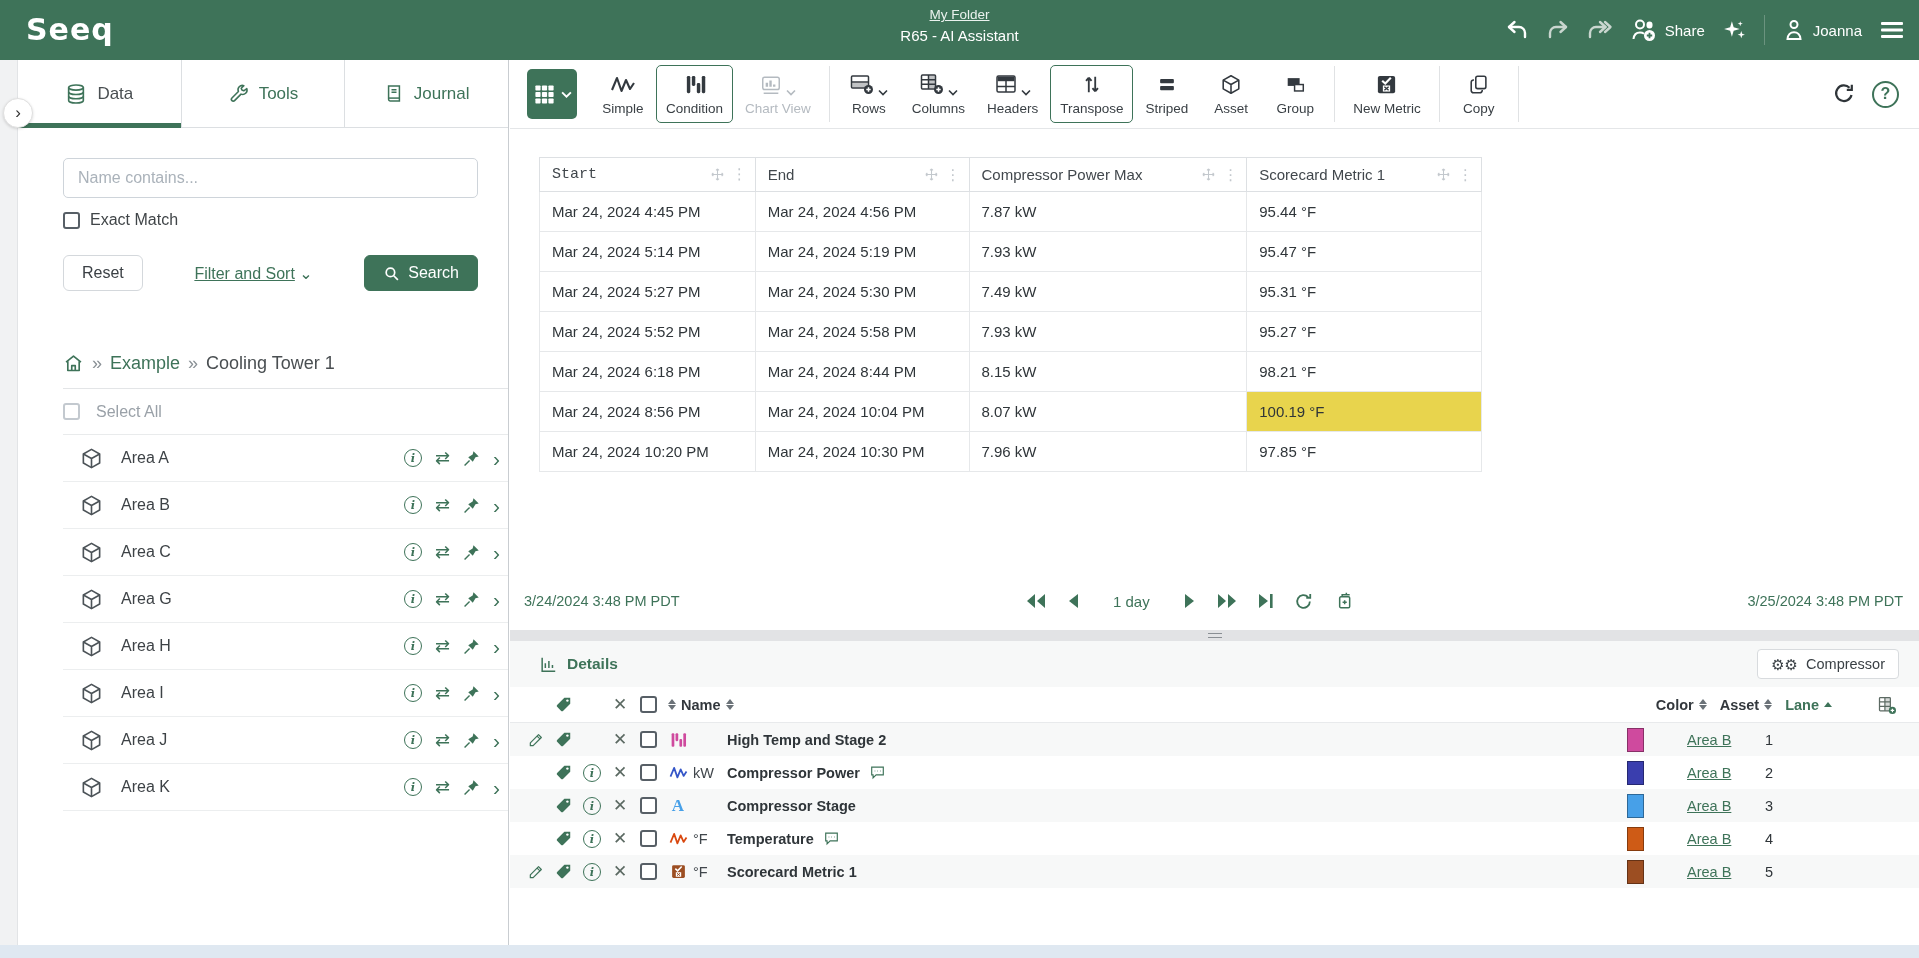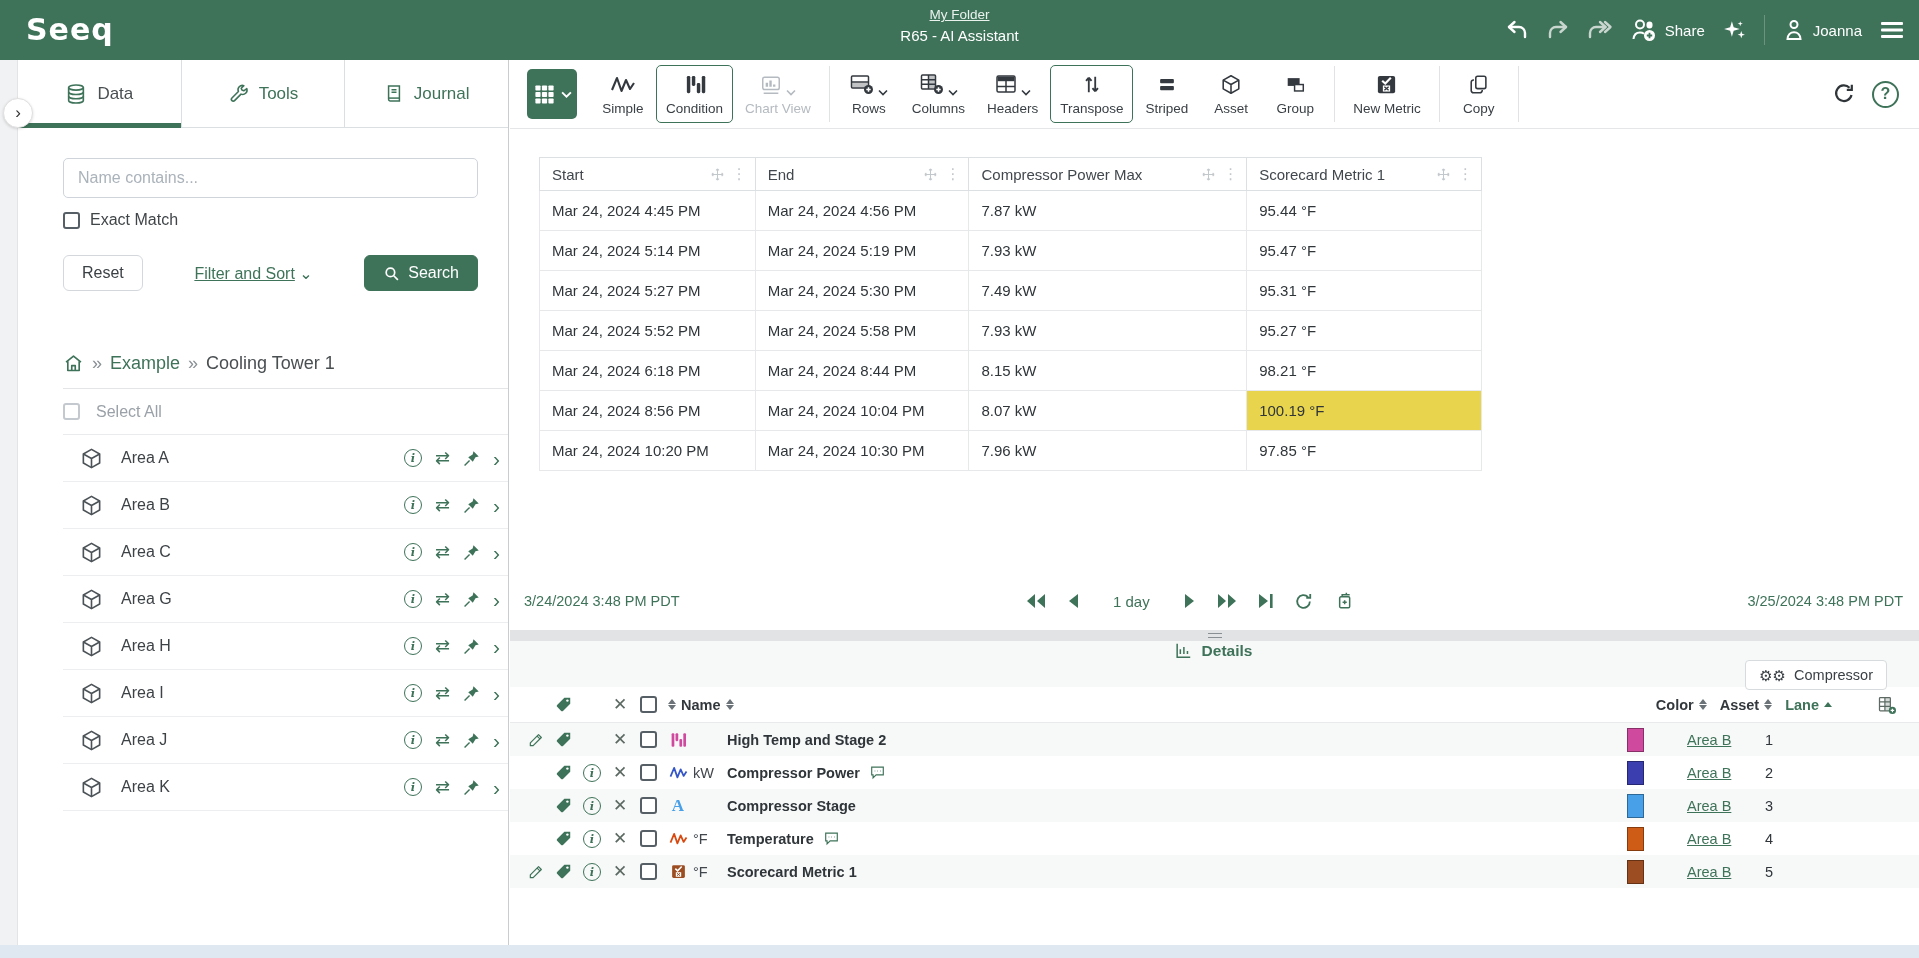--- a/index.html
+++ b/index.html
@@ -72,38 +72,38 @@
   .help-b { width:27px; height:27px; border:2px solid #3e7359; border-radius:50%; color:#3e7359; font-size:16px; font-weight:bold; display:flex; align-items:center; justify-content:center; cursor:pointer; }
 
   
   .ctable { position:absolute; left:29px; top:97px; width:943px; border:1px solid #dde0e3; border-collapse:collapse; font-size:15px; }
   .ctable th { border:1px solid #dde0e3; font-weight:normal; color:#41474c; text-align:left; padding:7px 8px 7px 12px; height:33px; }
   .ctable th .hwrap { display:flex; align-items:center; }
   .ctable th .htxt { flex:1; }
   .ctable th .hctl { display:flex; align-items:center; gap:7px; color:#c3c8cd; }
   .ctable td { border:1px solid #e6e8ea; color:#2f3539; padding:0 12px; height:40px; }
   .ctable td.hl { background:#e8d44d; }
-  .col-start { width:216px; } .col-end { width:214px; } .col-cpm { width:278px; } .col-sm { width:235px; }
+  .col-start { width:216px;font-family:Liberation Mono, monospace; } .col-end { width:214px; } .col-cpm { width:278px; } .col-sm { width:235px; }
   .dots { font-size:15px; letter-spacing:0; }
 
   
   .timebar { position:absolute; left:0; right:0; top:516px; height:50px; display:flex; align-items:center; color:#3e7359; font-size:14.5px; }
   .tb-date { width:330px; padding-left:14px; }
   .tb-date.right { width:auto; margin-left:auto; padding-right:16px; text-align:right; }
   .tb-ctr { display:flex; align-items:center; gap:20px; margin-left:185px; }
   .tb-ctr .nav { cursor:pointer; color:#3e7359; display:flex; align-items:center; }
   .tb-dur { font-size:15px; margin:0 14px; }
 
   
   .splitter { position:absolute; left:0; right:0; top:570px; height:11px; background:#e2e3e5; display:flex; align-items:center; justify-content:center; cursor:row-resize; }
   .splitter .grip { width:14px; height:5px; border-top:1.6px solid #8a8f94; border-bottom:1.6px solid #8a8f94; }
 
   
   .details { position:absolute; left:0; right:0; top:581px; bottom:0; background:#fff; }
-  .dhead { display:flex; align-items:center; height:46px; padding:0 32px 0 29px; background:#f7f8f8;flex-direction:column; }
+  .dhead { display:flex; align-items:center; height:46px; padding:0 20px 0 29px; background:#f7f8f8; }
   .dtitle { display:flex; align-items:center; gap:9px; color:#3e7359; font-weight:bold; font-size:15.5px; }
   .customize { margin-left:auto; background:#fff; border:1px solid #d8dbde; border-radius:4px; padding:6px 13px; display:flex; align-items:center; gap:8px; font-size:14.5px; color:#3a4045; cursor:pointer; }
   .dcols { display:flex; align-items:center; height:36px; font-size:14.5px; color:#33383d; font-weight:bold; border-bottom:1px solid #e8eaec; }
   .drow { display:flex; align-items:center; height:33px; font-size:14.5px; color:#2f3539; }
   .drow:nth-child(odd) { background:#f7f8f8; }
   .dc-pencil { width:26px; margin-left:13px; color:#3e7359; display:flex; justify-content:center; }
   .dc-tag { width:28px; color:#3e7359; display:flex; justify-content:center; }
   .dc-info { width:30px; display:flex; justify-content:center; color:#3e7359; }
   .dc-x { width:26px; display:flex; justify-content:center; color:#5c6a63; font-size:17px; cursor:pointer; }
   .dc-cb { width:30px; display:flex; justify-content:center; }

